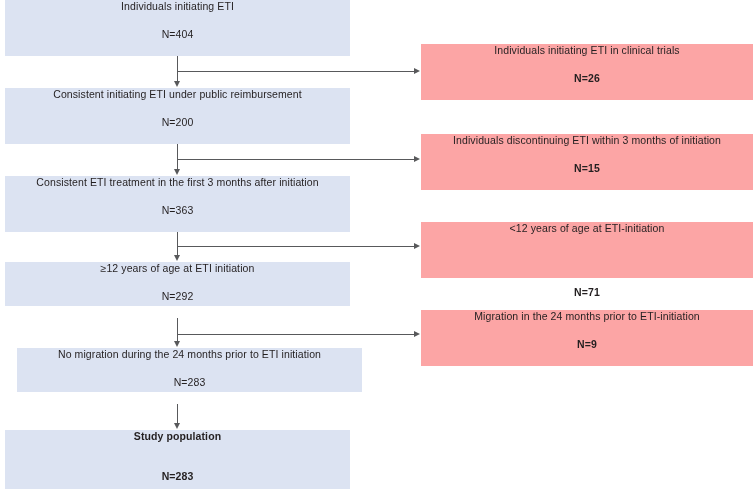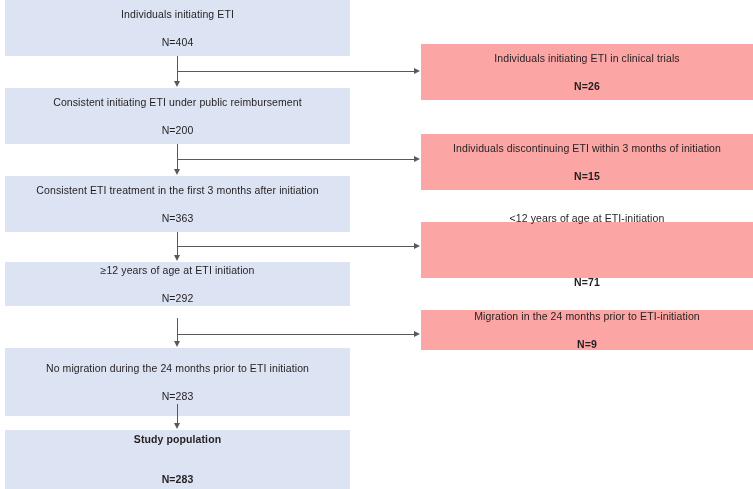--- a/index.html
+++ b/index.html
@@ -17,21 +17,20 @@
     background: #ffffff;
     overflow: hidden;
   }
 
   .node {
     position: absolute;
     box-sizing: border-box;
     display: flex;
     flex-direction: column;
     align-items: center;
-    justify-content: center;
     text-align: center;
     color: #231f20;
   }
 
   .node.included {
     background: #dce3f2;
     left: 5px;
     width: 345px;
   }
 
@@ -110,21 +109,21 @@
   <div class="node included" style="top:176px; height:56px;">
     <div class="node-label">Consistent ETI treatment in the first 3 months after initiation</div>
     <div class="node-count">N=363</div>
   </div>
 
   <div class="node included" style="top:262px; height:44px;">
     <div class="node-label">≥12 years of age at ETI initiation</div>
     <div class="node-count">N=292</div>
   </div>
 
-  <div class="node included" style="top:348px; height:68px;">
+  <div class="node included" style="top:348px; height:44px;margin-left:12px;">
     <div class="node-label">No migration  during the 24 months prior to ETI initiation</div>
     <div class="node-count">N=283</div>
   </div>
 
   <div class="node included final" style="top:430px; height:59px;gap:12px;">
     <div class="node-label">Study population</div>
     <div class="node-count">N=283</div>
   </div>
 
   <div class="node excluded" style="top:44px; height:56px;">
@@ -135,21 +134,21 @@
   <div class="node excluded" style="top:134px; height:56px;">
     <div class="node-label">Individuals discontinuing ETI within 3 months of initiation</div>
     <div class="node-count">N=15</div>
   </div>
 
   <div class="node excluded" style="top:222px; height:56px;gap:36px;">
     <div class="node-label">&lt;12 years of age at ETI-initiation</div>
     <div class="node-count">N=71</div>
   </div>
 
-  <div class="node excluded" style="top:310px; height:40px;">
+  <div class="node excluded" style="top:310px; height:56px;">
     <div class="node-label">Migration in the 24 months prior to ETI-initiation</div>
     <div class="node-count">N=9</div>
   </div>
 
   <div class="vline" style="left:177px; top:56px; height:26px;"></div>
   <div class="arrow-down" style="left:173.5px; top:81px;"></div>
   <div class="hline" style="left:177px; top:71px; width:237px;"></div>
   <div class="arrow-right" style="left:414px; top:68px;"></div>
 
   <div class="vline" style="left:177px; top:144px; height:26px;"></div>

